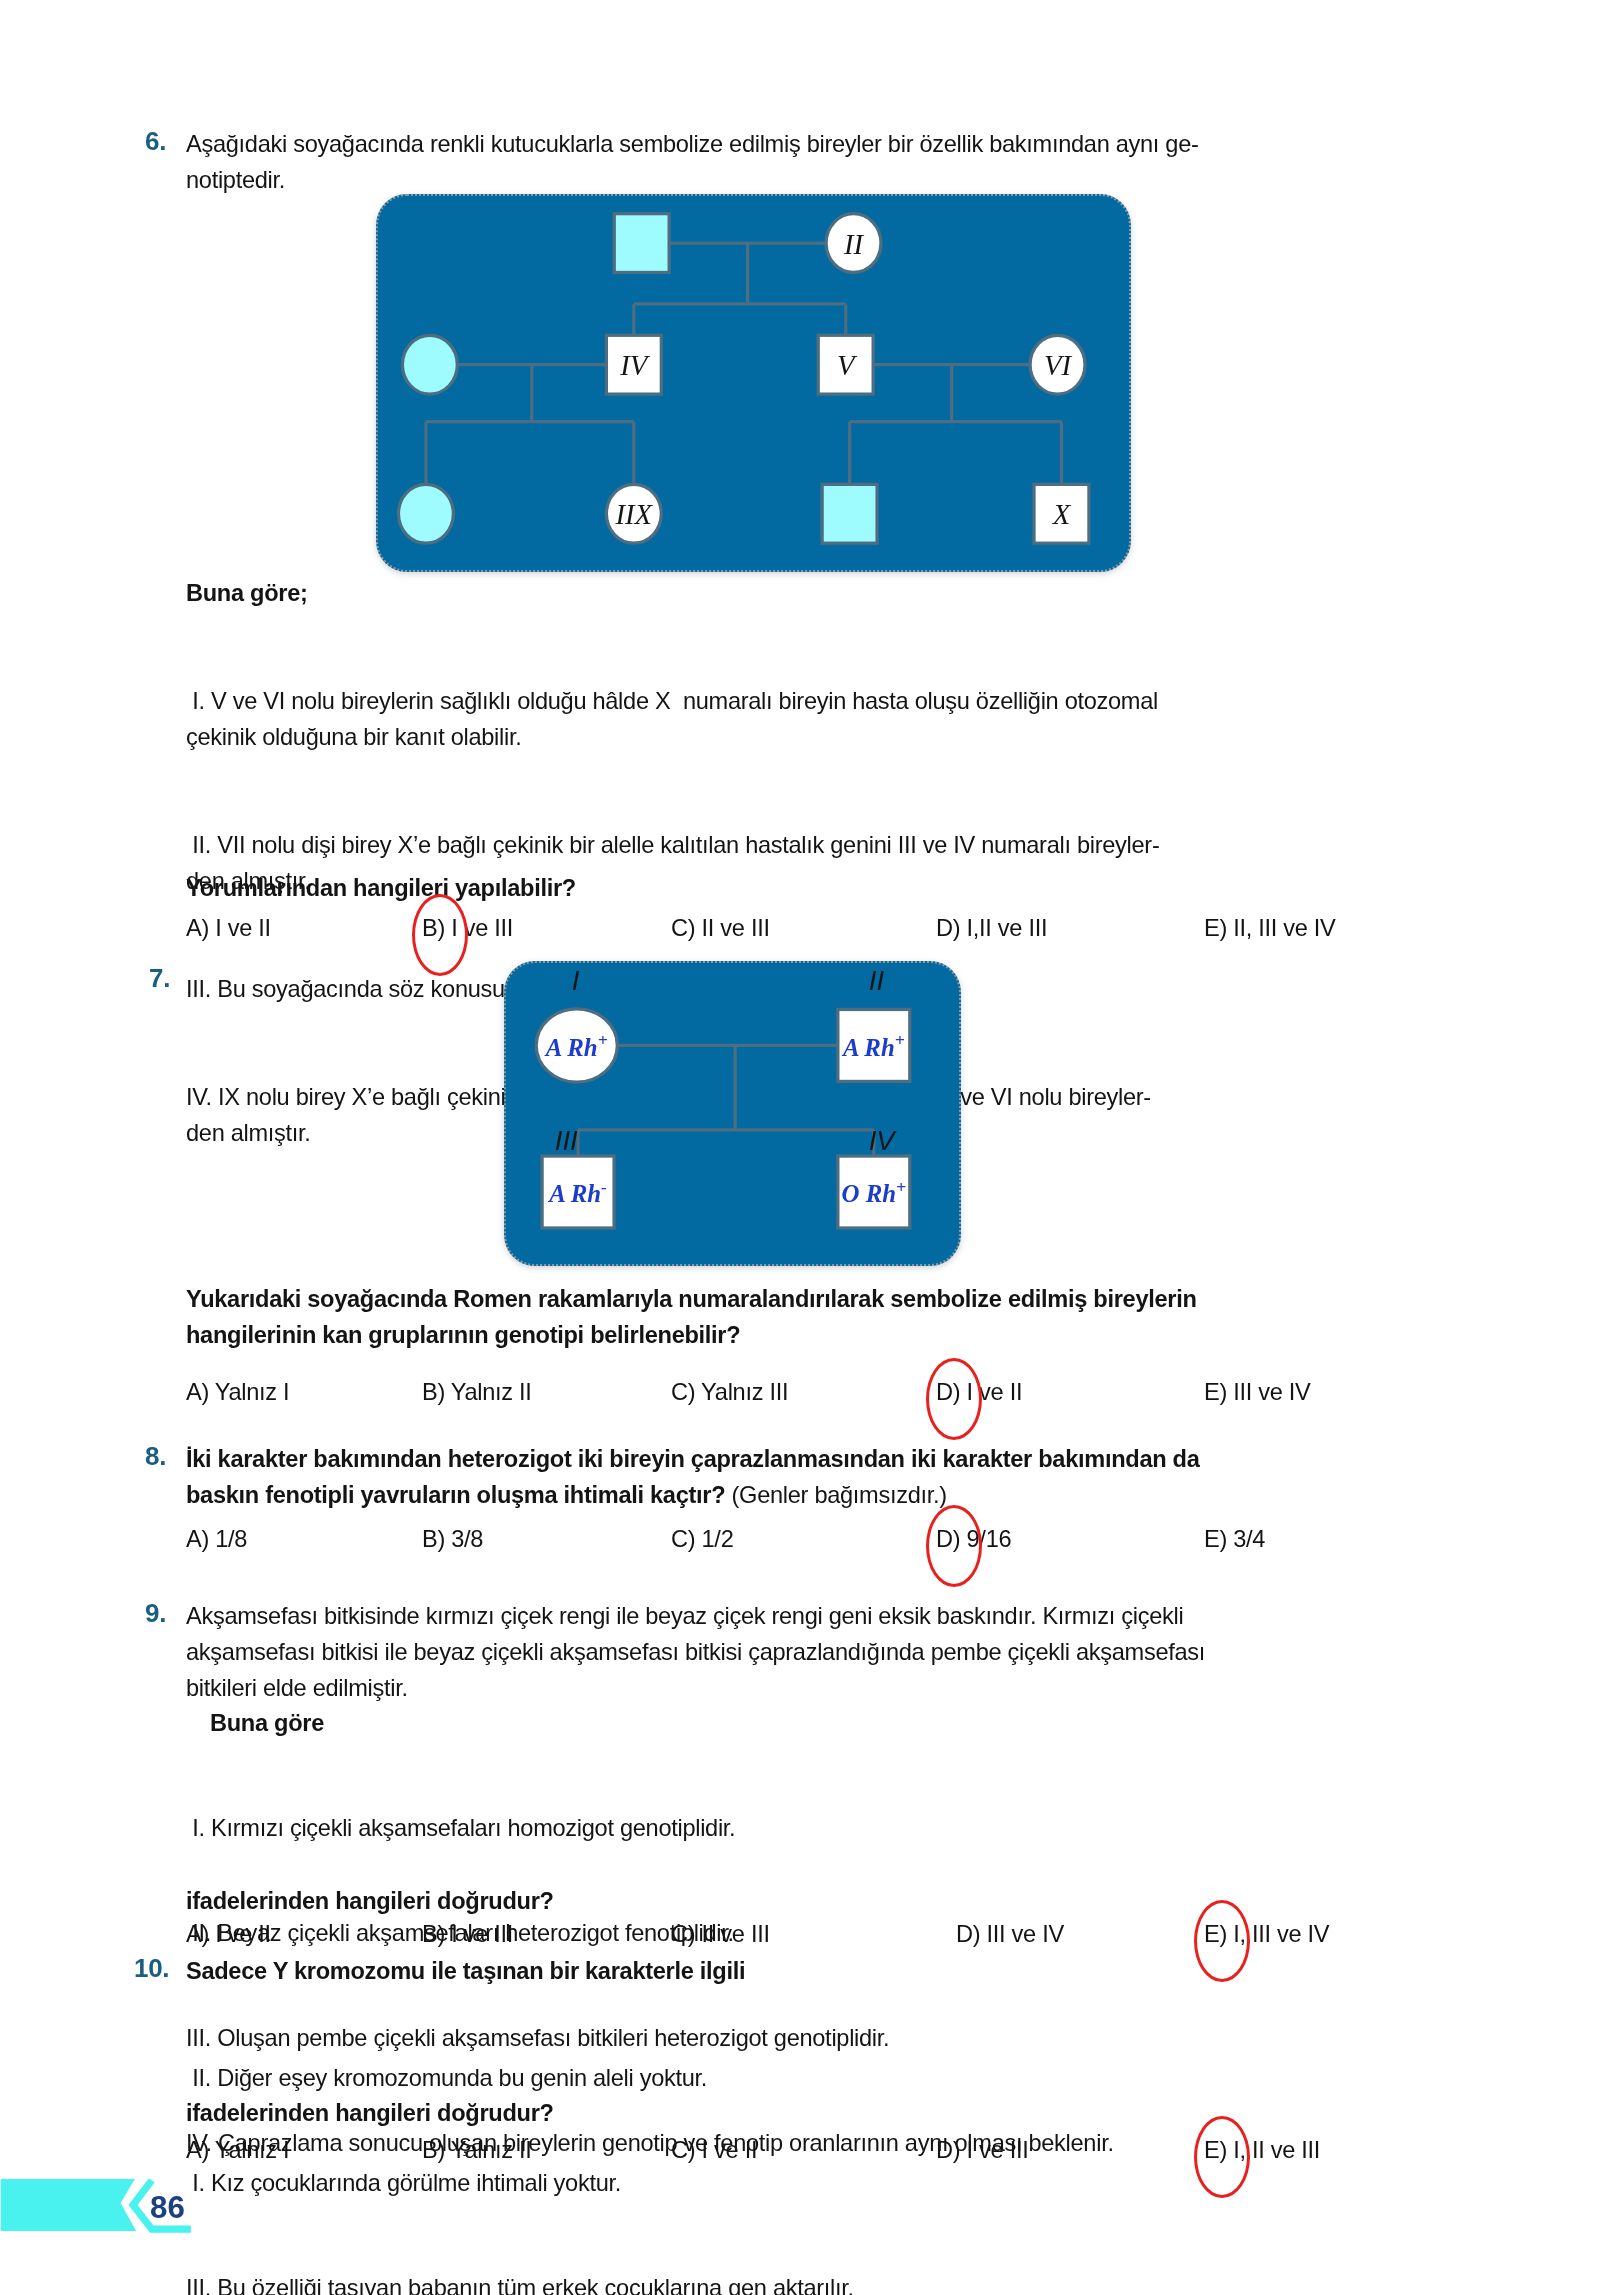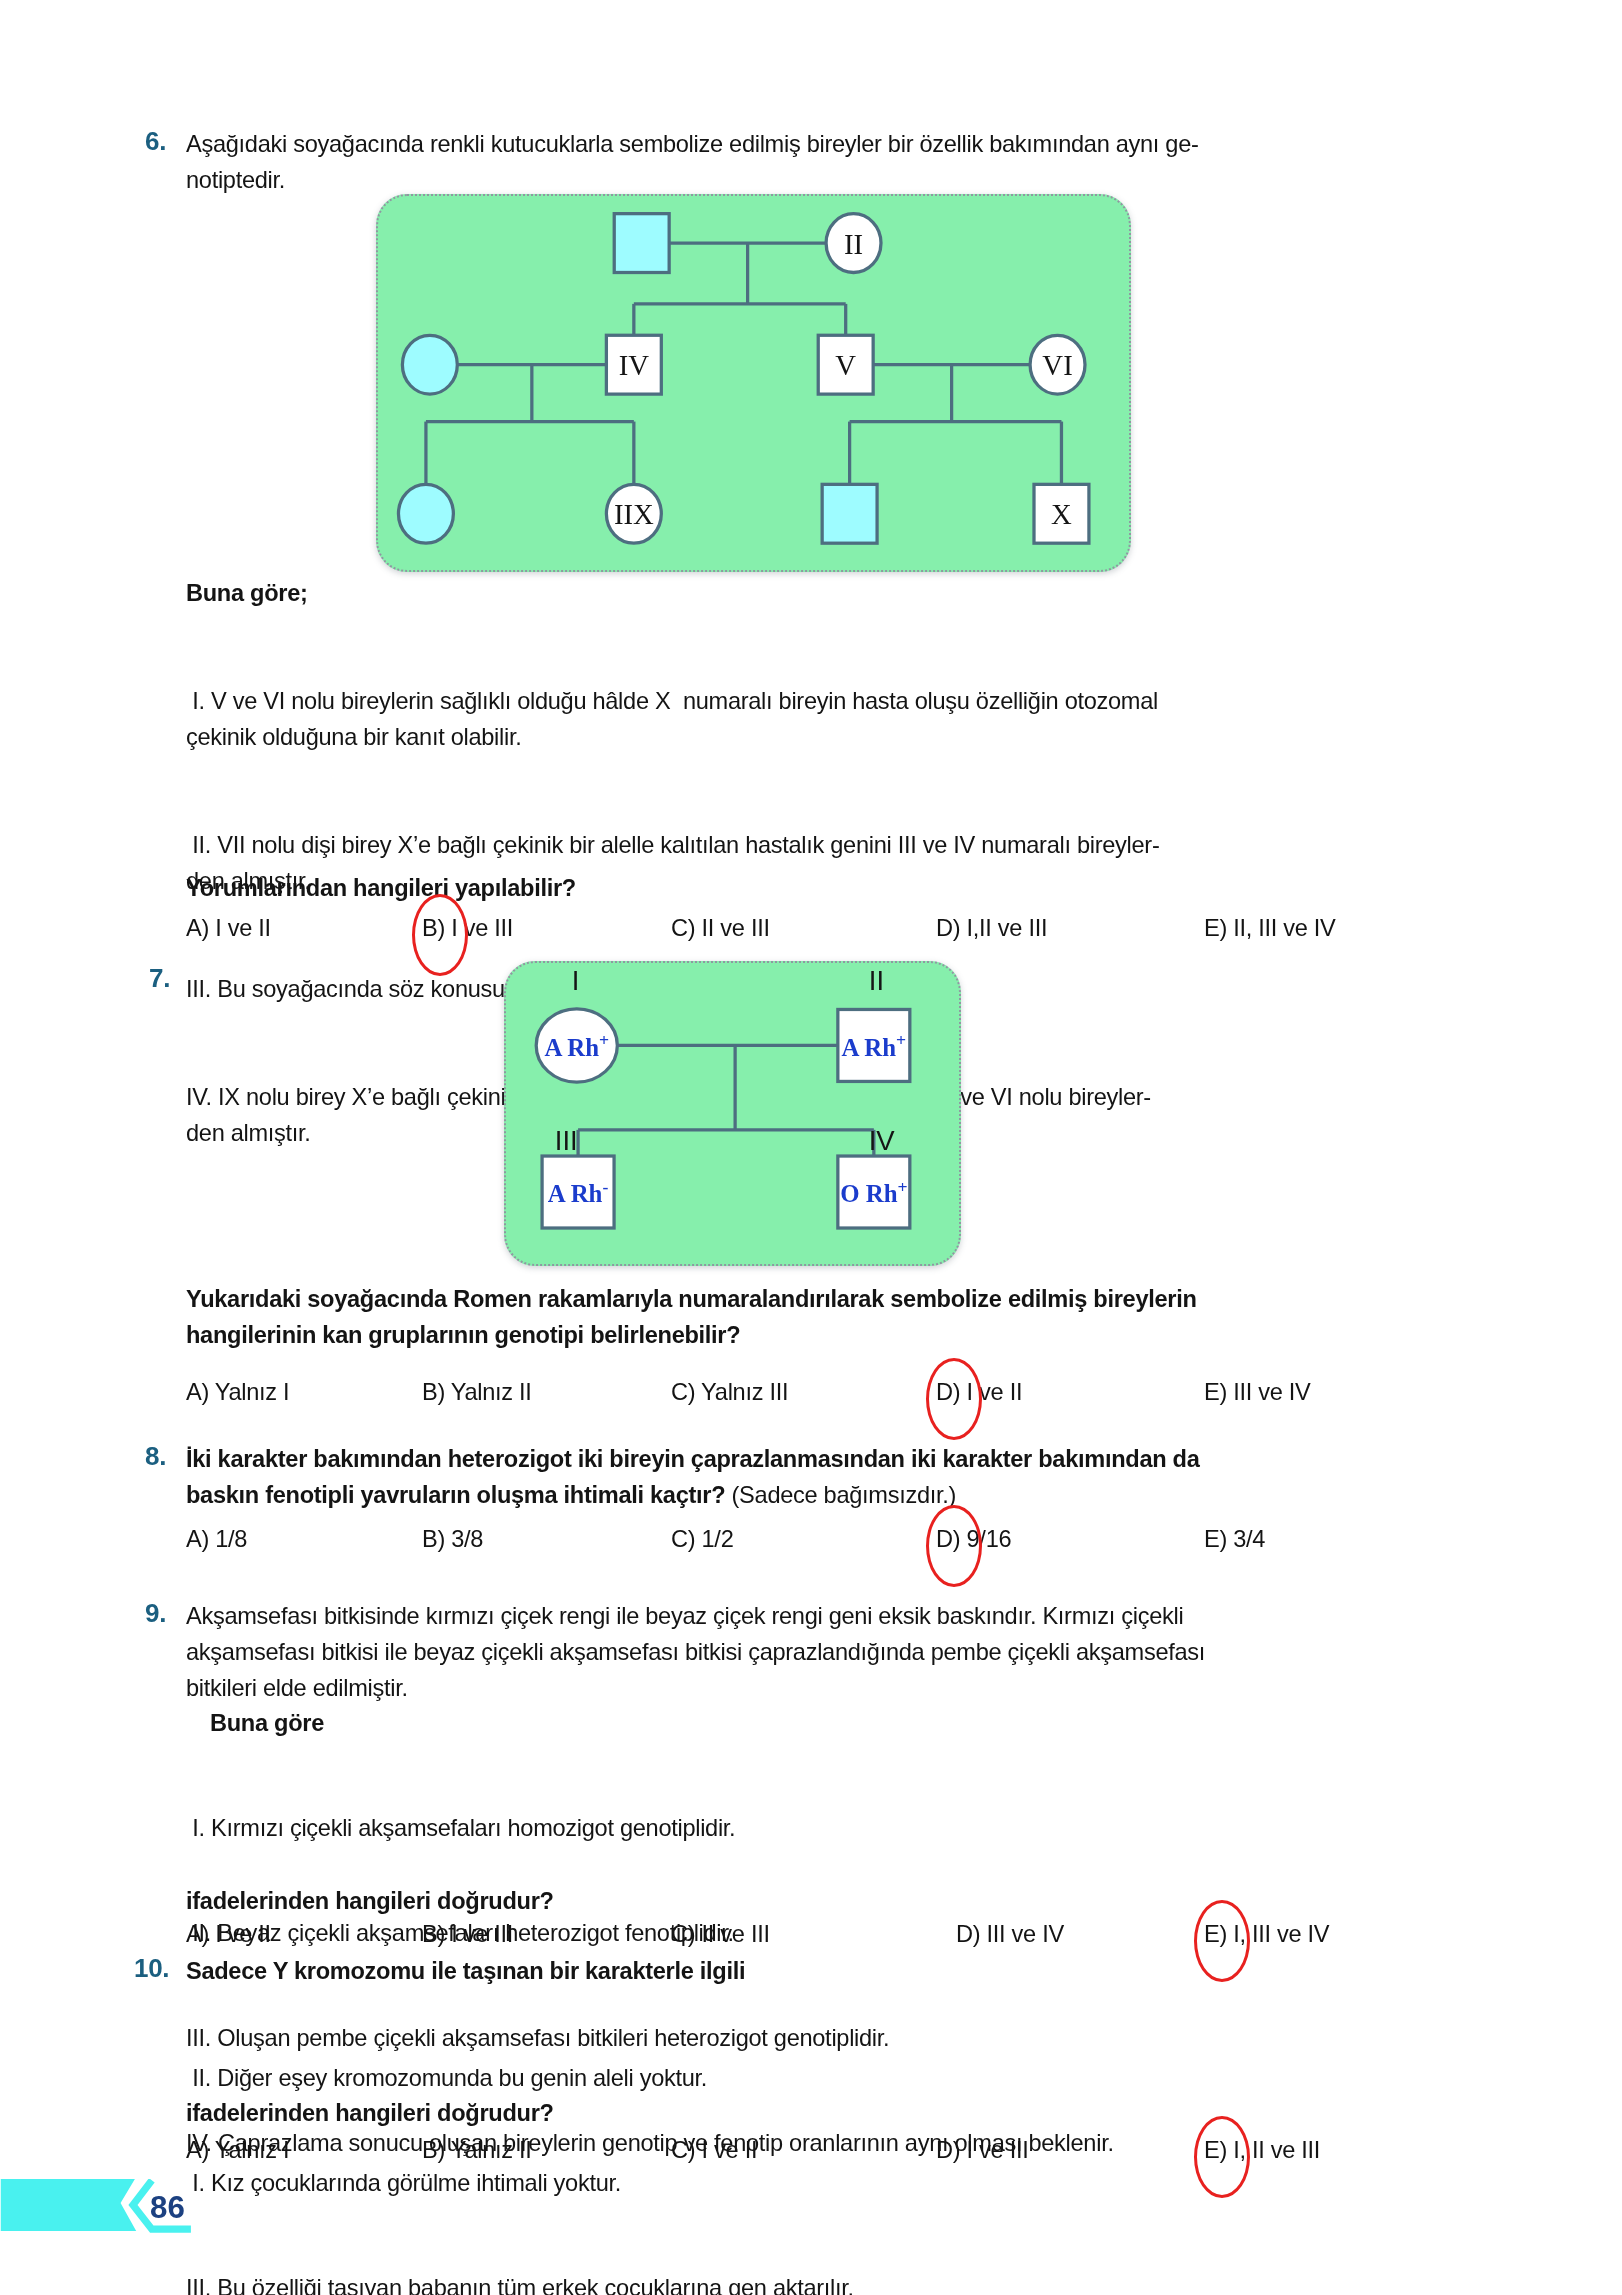--- a/index.html
+++ b/index.html
@@ -3,22 +3,22 @@
 <meta charset="utf-8">
 <style>
   html,body{margin:0;padding:0;background:#ffffff;}
   .page{position:relative;width:1623px;height:2295px;background:#ffffff;overflow:hidden;
         font-family:"Liberation Sans",sans-serif;color:#141414;}
   section{display:contents;}
   .qnum{position:absolute;font-weight:700;font-size:26px;color:#1b5f80;letter-spacing:-0.3px;}
   .txt{position:absolute;font-size:23.6px;line-height:36px;letter-spacing:-0.3px;white-space:pre-wrap;width:1309px;}
   .bold{font-weight:700;}
   .items .item{white-space:pre-wrap;}
-  .panel{position:absolute;background:#86efac;border:2.6px dotted #8e99a1;border-radius:31px;
-         box-shadow:0 2px 5.9px rgba(90,100,110,0.28);}
+  .panel{position:absolute;background:#0369a1;border:2.6px dotted #8e99a1;border-radius:31px;
+         box-shadow:0 2px 5.9px rgba(90,100,110,0.28);font-style:italic;}
   .panel svg{display:block;width:100%;height:100%;}
   .arow{position:absolute;left:0;width:1594px;height:41px;font-size:23.6px;letter-spacing:-0.3px;}
   .opt{position:absolute;top:0;white-space:pre;}
   .opt.circled::before{content:"";position:absolute;left:-10.5px;top:-21px;width:50px;height:76px;
         border:3.3px solid #e8211f;border-radius:50%;}
   .ped-line{stroke:#4d6e80;stroke-width:5;fill:none;}
   .ped-shape{stroke:#4d6e80;stroke-width:5;}
   .ped-label{font-family:"Liberation Serif",serif;font-size:44px;fill:#151515;text-anchor:middle;}
   .ped-label2{font-family:"Liberation Sans",sans-serif;font-size:42px;fill:#151515;text-anchor:middle;}
   .blood{font-family:"Liberation Serif",serif;font-weight:700;font-size:38px;fill:#1b3ccc;text-anchor:middle;}
@@ -130,21 +130,21 @@
       <span class="opt" style="left:671px;">C) Yalnız III</span>
       <span class="opt circled" style="left:936px;">D) I ve II</span>
       <span class="opt" style="left:1204px;">E) III ve IV</span>
     </div>
   </section>
 
   
   <section>
     <div class="qnum" style="left:145px;top:1441px;">8.</div>
     <div class="txt" style="left:186px;top:1441px;"><span class="bold">İki karakter bakımından heterozigot iki bireyin çaprazlanmasından iki karakter bakımından da
-baskın fenotipli yavruların oluşma ihtimali kaçtır?</span><span> (Sadece bağımsızdır.)</span></div>
+baskın fenotipli yavruların oluşma ihtimali kaçtır?</span><span> (Genler bağımsızdır.)</span></div>
     <div class="arow" style="top:1526px;">
       <span class="opt" style="left:186px;">A) 1/8</span>
       <span class="opt" style="left:422px;">B) 3/8</span>
       <span class="opt" style="left:671px;">C) 1/2</span>
       <span class="opt circled" style="left:936px;">D) 9/16</span>
       <span class="opt" style="left:1204px;">E) 3/4</span>
     </div>
   </section>
 
   

